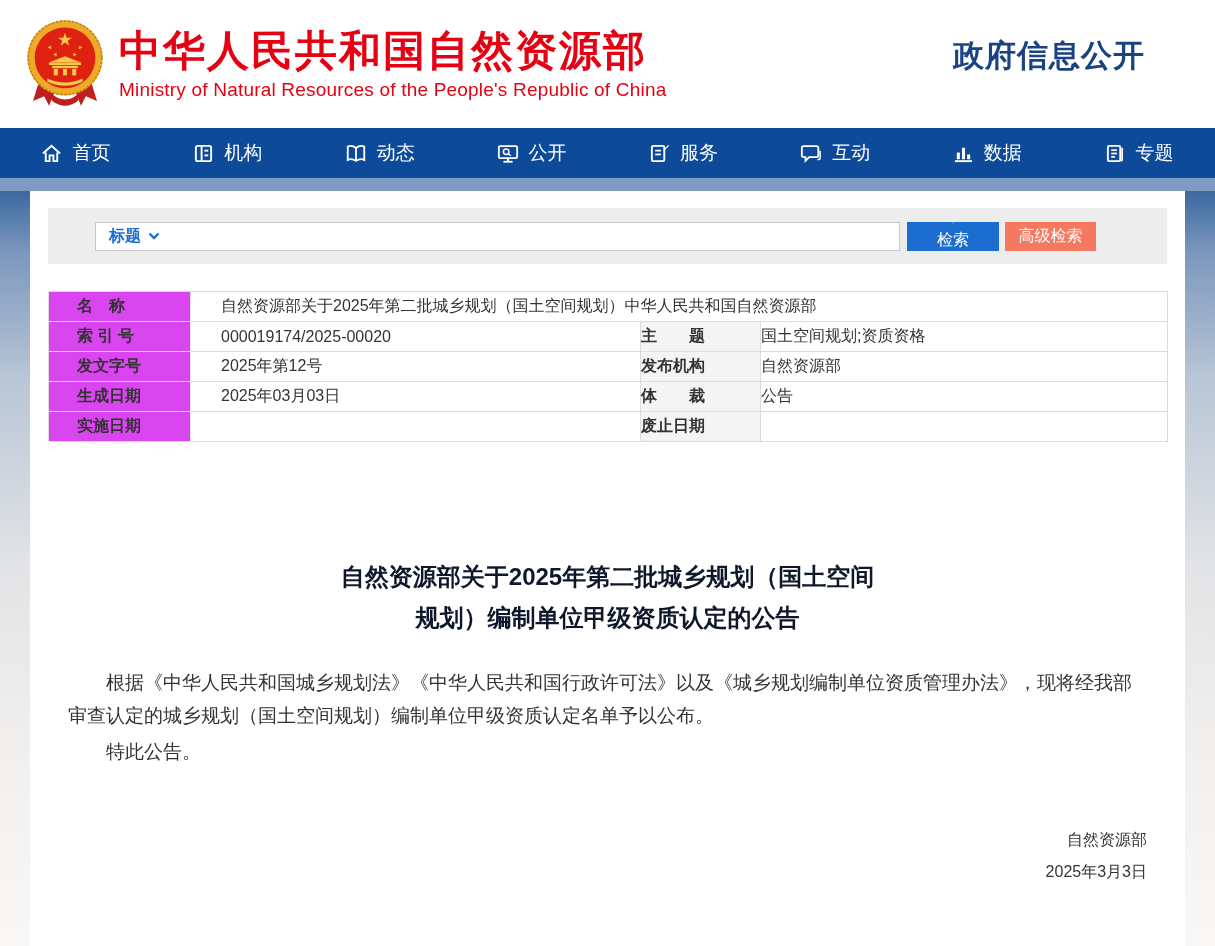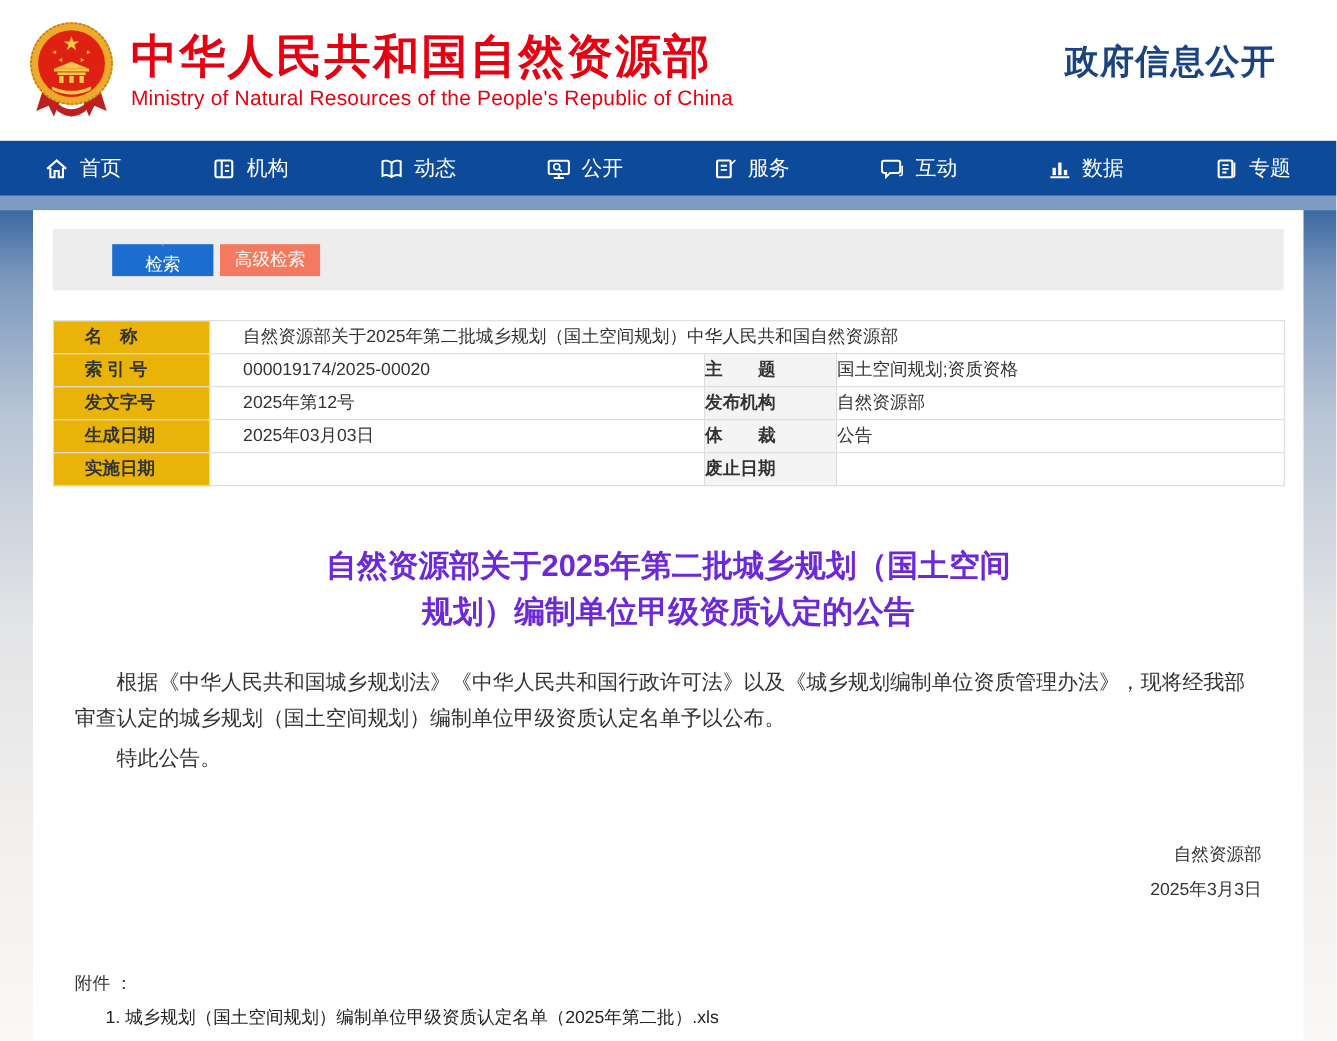--- a/index.html
+++ b/index.html
@@ -1,21 +1,21 @@
 <!DOCTYPE html>
 <html><head>
 <meta charset="utf-8">
 <style>
   * { box-sizing: border-box; margin: 0; padding: 0; }
   html,body { width:1215px; height:946px; overflow:hidden; }
   body { font-family:"Liberation Sans","DejaVu Sans",sans-serif; background:#fff; }
 
   
   .header { height:128px; background:#fff; display:flex; align-items:center;
-            padding:0 55px 0 25px; }
+            padding:0 70px 0 25px; }
   .emblem { width:80px; height:96px; flex:0 0 auto; margin-top:2px; }
   .title-block { margin-left:14px; }
   .site-title { color:#e60012; font-size:42px; font-weight:bold; letter-spacing:2px; line-height:48px; }
   .site-subtitle { color:#e60012; font-size:19px; margin-top:4px; letter-spacing:0.2px; }
   .section-title { margin-left:auto; color:#1a4382; font-size:31px; font-weight:bold;
                    letter-spacing:1px; transform:translateY(-8px); }
 
   
   .nav { height:50px; background:#0e4a9a; display:flex; align-items:stretch; }
   .nav-item { flex:1; display:flex; align-items:center; justify-content:center; gap:10px;
@@ -39,29 +39,29 @@
   .btn { height:29px; border:none; color:#fff; font-size:16px; display:flex;
          align-items:center; justify-content:center; gap:6px; cursor:pointer;
          font-family:inherit;flex-direction:column; }
   .btn-search { width:92px; background:#1b6dd0; margin-left:7px; }
   .btn-advanced { width:91px; background:#f5795e; margin-left:6px; }
 
   
   .meta-table { width:1119px; margin:27px 18px 0; border-collapse:collapse;
                 font-size:16px; color:#333; table-layout:fixed; }
   .meta-table td { border:1px solid #dcdcdc; height:30px; }
-  .meta-table td.lbl { background:#eab308; font-weight:bold; padding-left:28px; }
+  .meta-table td.lbl { background:#d946ef; font-weight:bold; padding-left:28px; }
   .meta-table td.lbl2 { background:#f4f4f4; font-weight:bold; }
   .meta-table td.val { padding-left:30px; }
   .meta-table td.val2 { }
 
   
   .article { padding:0 38px; color:#333; }
-  .article-title { margin-top:52px; text-align:center; font-size:28px; font-weight:bold;
-                   color:#6d28d9; line-height:41px; }
+  .article-title { margin-top:114px; text-align:center; font-size:24px; font-weight:bold;
+                   color:#0f172a; line-height:41px; }
   .article-title span { display:block; }
   .article-body { margin-top:28px; font-size:19px; line-height:33px; }
   .article-body p { text-indent:2em; }
   .article-body p + p { margin-top:3px; }
   .signature { margin-top:56px; text-align:right; font-size:16px; line-height:32px; }
   .attachments { margin-top:54px; font-size:16px; }
   .attach-label { line-height:30px; }
   .attach-item { margin-left:28px; line-height:31px; color:#222; cursor:pointer; }
 </style>
 </head>
@@ -166,20 +166,28 @@
     </svg>
     <span>专题</span>
   </div>
 </div>
 <div class="sub-strip"></div>
 
 <div class="main">
   <div class="card">
 
     <div class="search-panel">
+      <div class="search-box">
+        <div class="field-select">
+          <span>标题</span>
+          <svg width="12" height="8" viewBox="0 0 12 8">
+            <polyline points="1.5,1.5 6,6 10.5,1.5" fill="none" stroke="#1b6fd0" stroke-width="2.4"></polyline>
+          </svg>
+        </div>
+      </div>
       <button class="btn btn-search">
         <svg width="16" height="16" viewBox="0 0 16 16">
           <circle cx="6.5" cy="6.5" r="4.8" fill="none" stroke="#fff" stroke-width="1.8"></circle>
           <line x1="10.2" y1="10.2" x2="14.5" y2="14.5" stroke="#fff" stroke-width="1.8"></line>
         </svg>
         <span>检索</span>
       </button>
       <button class="btn btn-advanced">
         <span>高级检索</span>
       </button>

